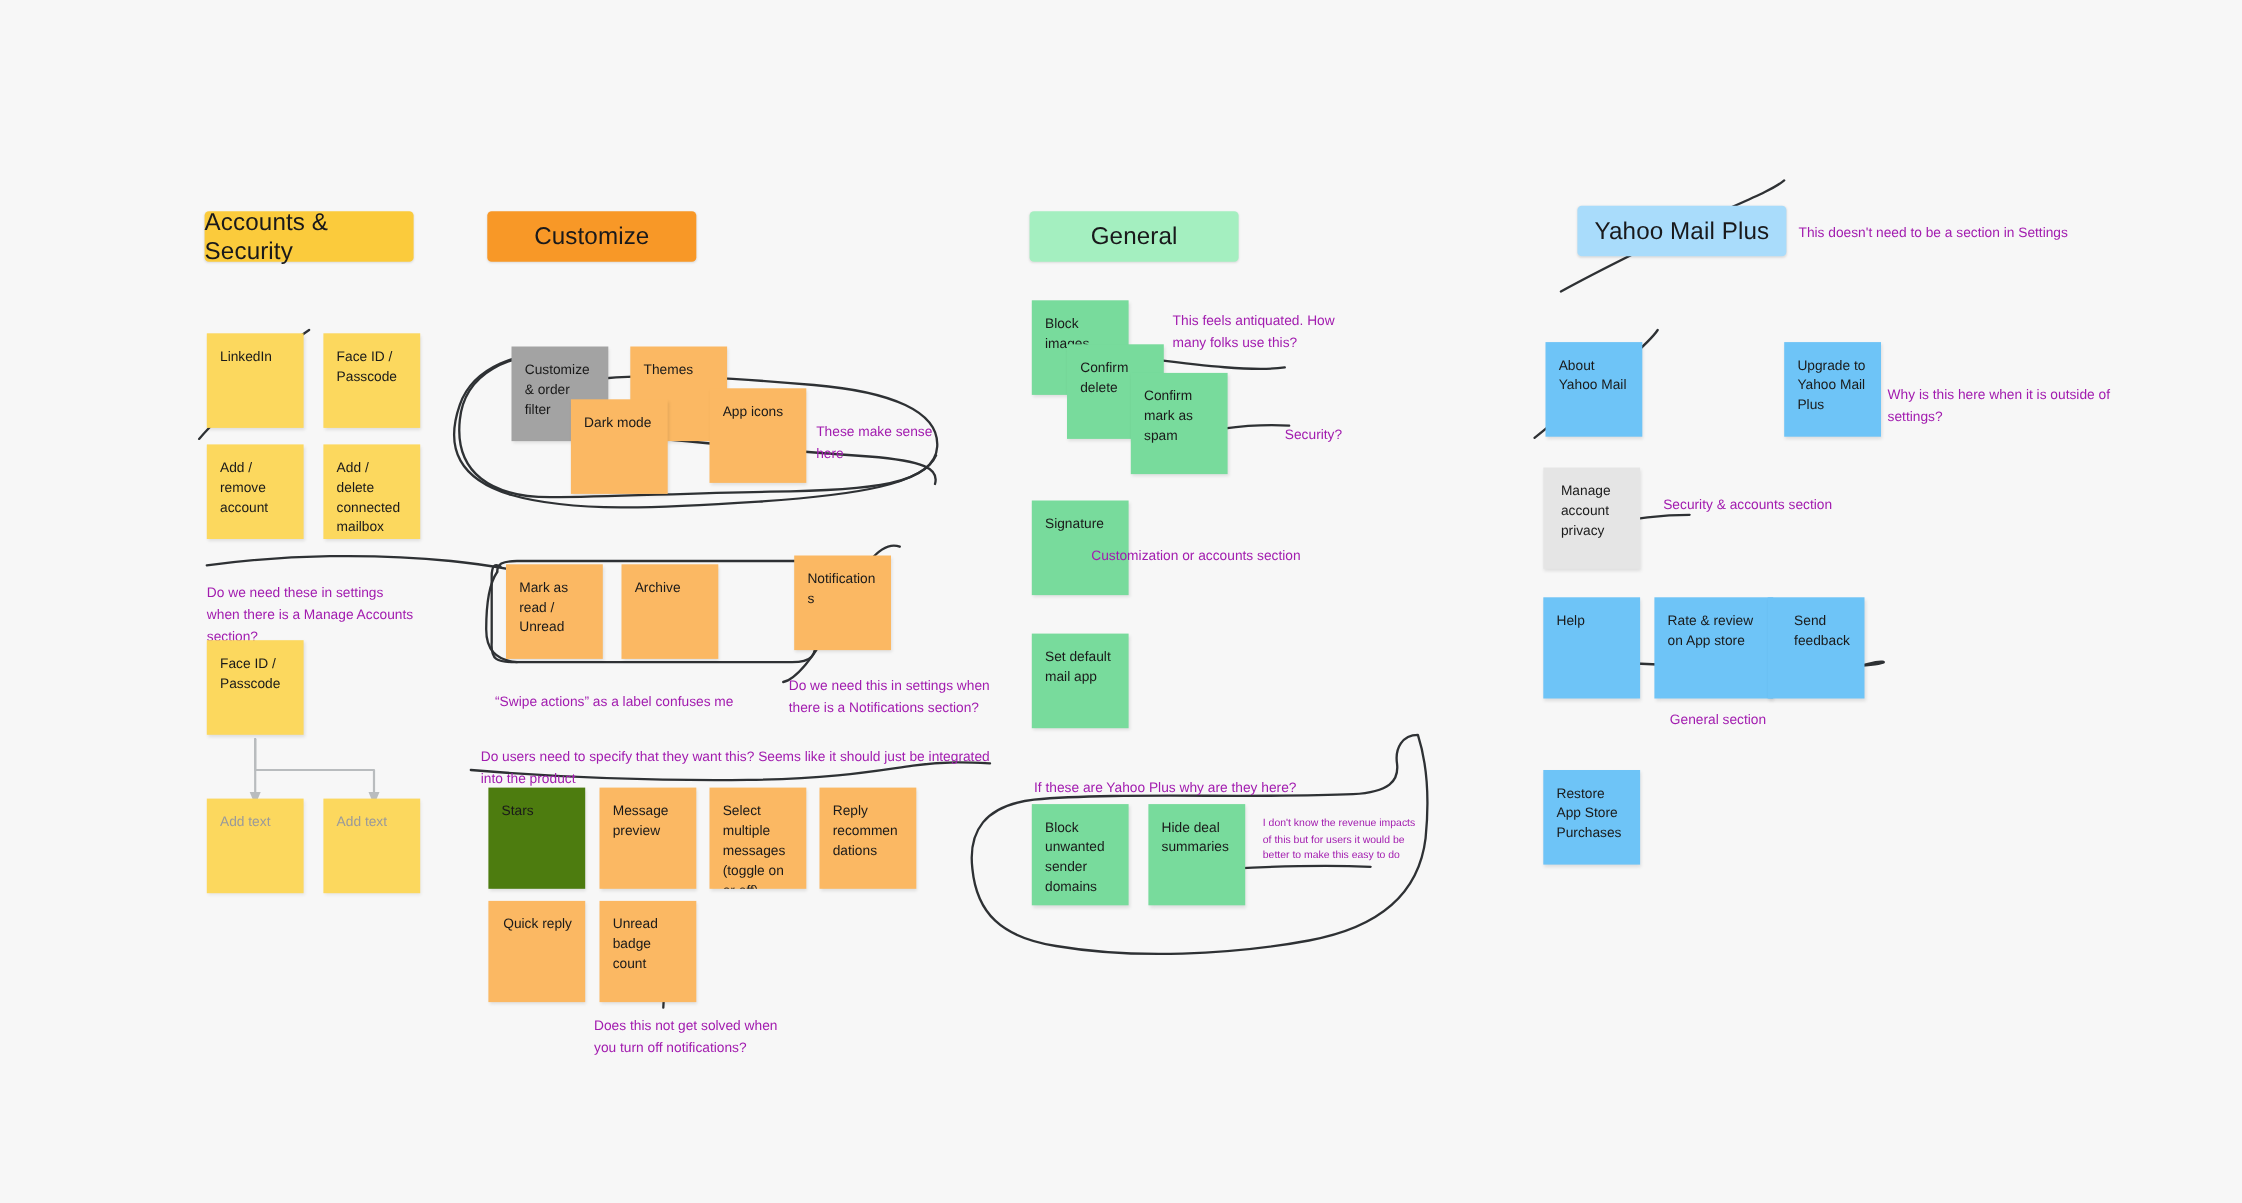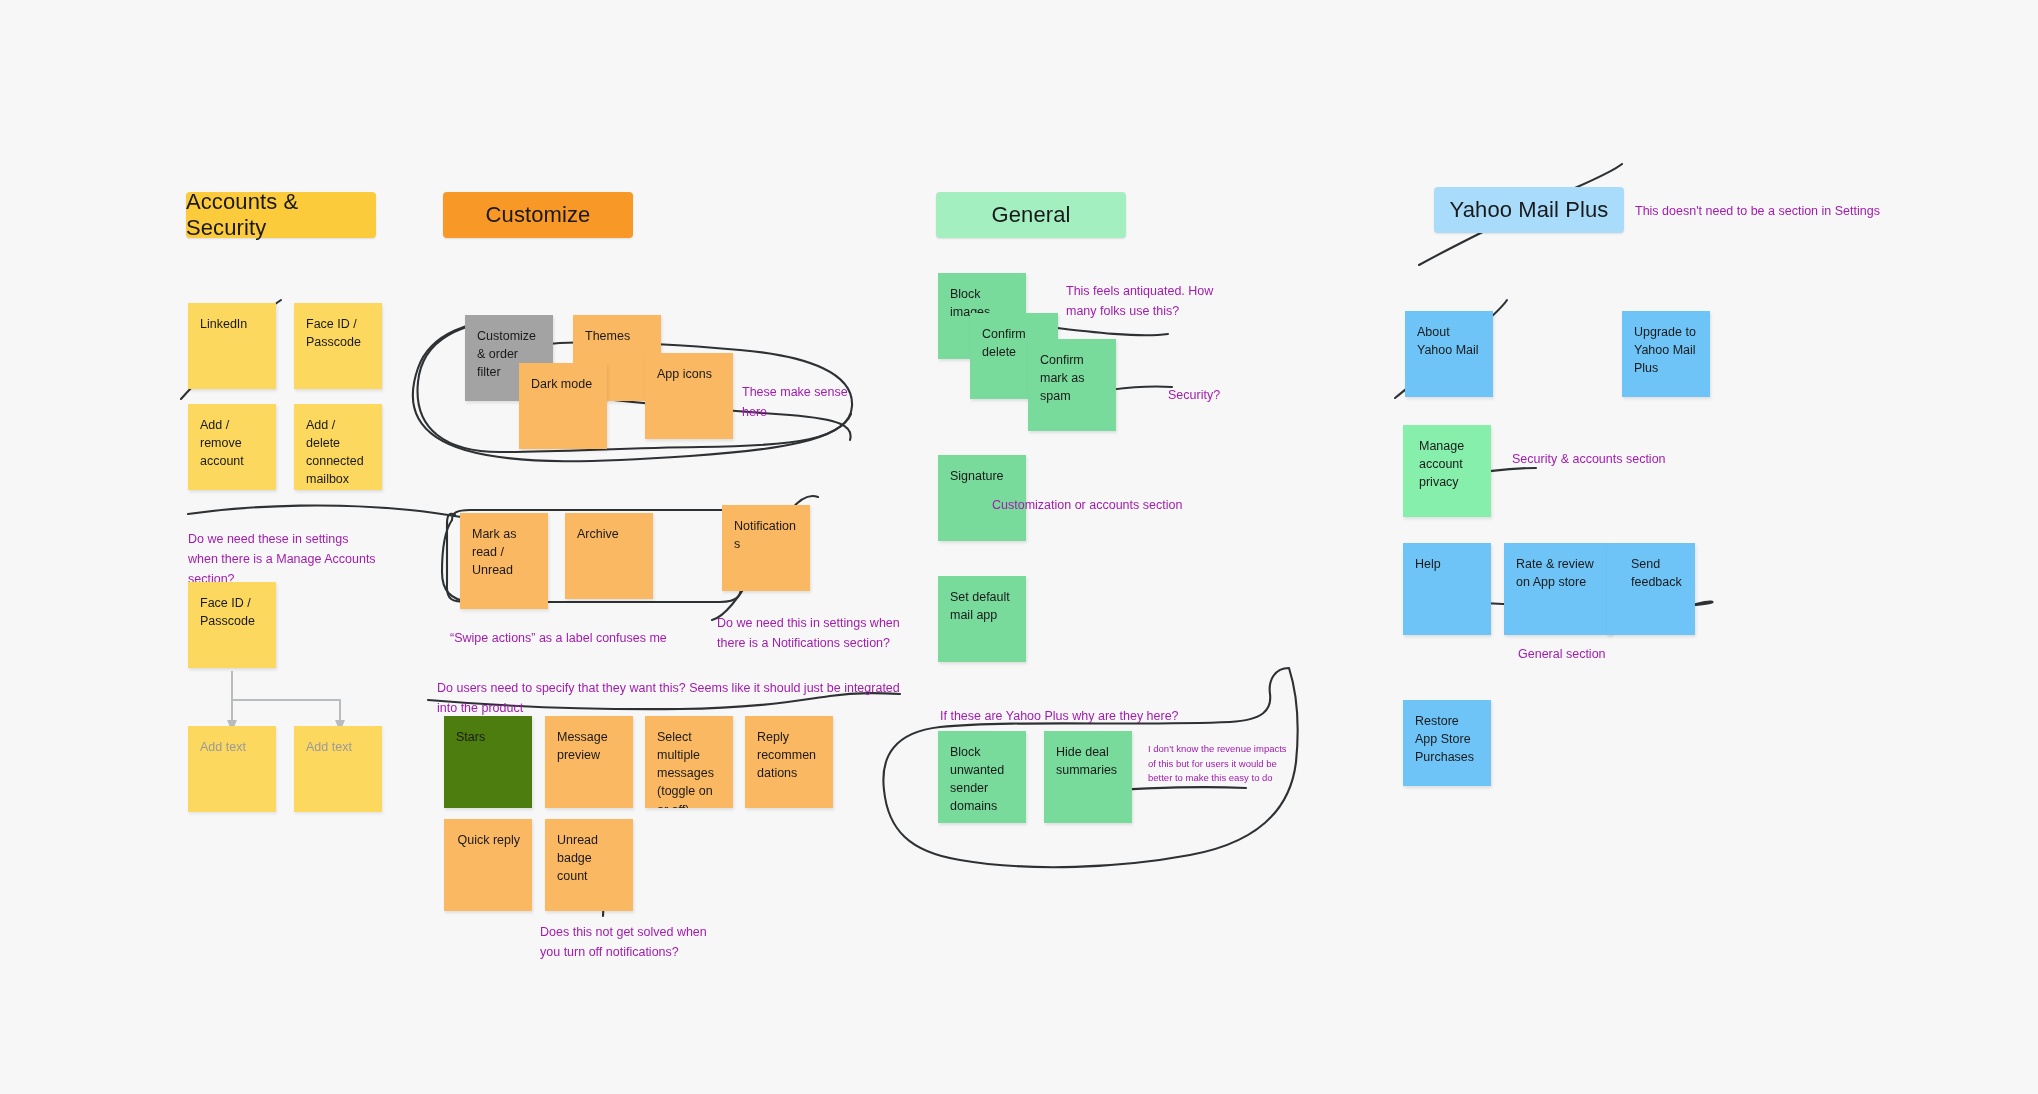--- a/index.html
+++ b/index.html
@@ -194,21 +194,21 @@
   <div class="note" style="left:519px; top:363px; width:88px; height:86px; background:#FBB863;">
     <span class="note-text">Dark mode</span>
   </div>
 
   <div class="note" style="left:645px; top:353px; width:88px; height:86px; background:#FBB863;">
     <span class="note-text">App icons</span>
   </div>
 
   <div class="note-label" style="left:742px; top:382px; width:130px;">These make sense here</div>
 
-  <div class="note" style="left:460px; top:513px; width:88px; height:96px; background:#FBB863;">
+  <div class="note" style="left:460px; top:513px; width:88px; height:86px; background:#FBB863;">
     <span class="note-text">Mark as read / Unread</span>
   </div>
 
   <div class="note" style="left:565px; top:513px; width:88px; height:86px; background:#FBB863;">
     <span class="note-text">Archive</span>
   </div>
 
   <div class="note-label" style="left:450px; top:628px; width:260px;">“Swipe actions” as a label confuses me</div>
 
   <div class="note" style="left:722px; top:505px; width:88px; height:86px; background:#FBB863;">
@@ -290,22 +290,23 @@
   <div class="note-label" style="left:1635px; top:201px; width:260px;">This doesn't need to be a section in Settings</div>
 
   <div class="note" style="left:1405px; top:311px; width:88px; height:86px; background:#6EC4F7;">
     <span class="note-text">About Yahoo Mail</span>
   </div>
 
   <div class="note" style="left:1622px; top:311px; width:88px; height:86px; background:#6EC4F7;">
     <span class="note-text">Upgrade to Yahoo Mail Plus</span>
   </div>
 
-
-  <div class="note" style="left:1403px; top:425px; width:88px; height:92px; background:#86efac;padding-left:16px;">
+  <div class="note-label" style="left:1716px; top:349px; width:230px;">Why is this here when it is outside of settings?</div>
+
+  <div class="note" style="left:1403px; top:425px; width:88px; height:92px; background:#e5e5e5;padding-left:16px;">
     <span class="note-text">Manage account privacy</span>
   </div>
 
   <div class="note-label" style="left:1512px; top:449px; width:230px;">Security &amp; accounts section</div>
 
   <div class="note" style="left:1403px; top:543px; width:88px; height:92px; background:#6EC4F7;">
     <span class="note-text">Help</span>
   </div>
 
   <div class="note" style="left:1504px; top:543px; width:108px; height:92px; background:#6EC4F7;">

